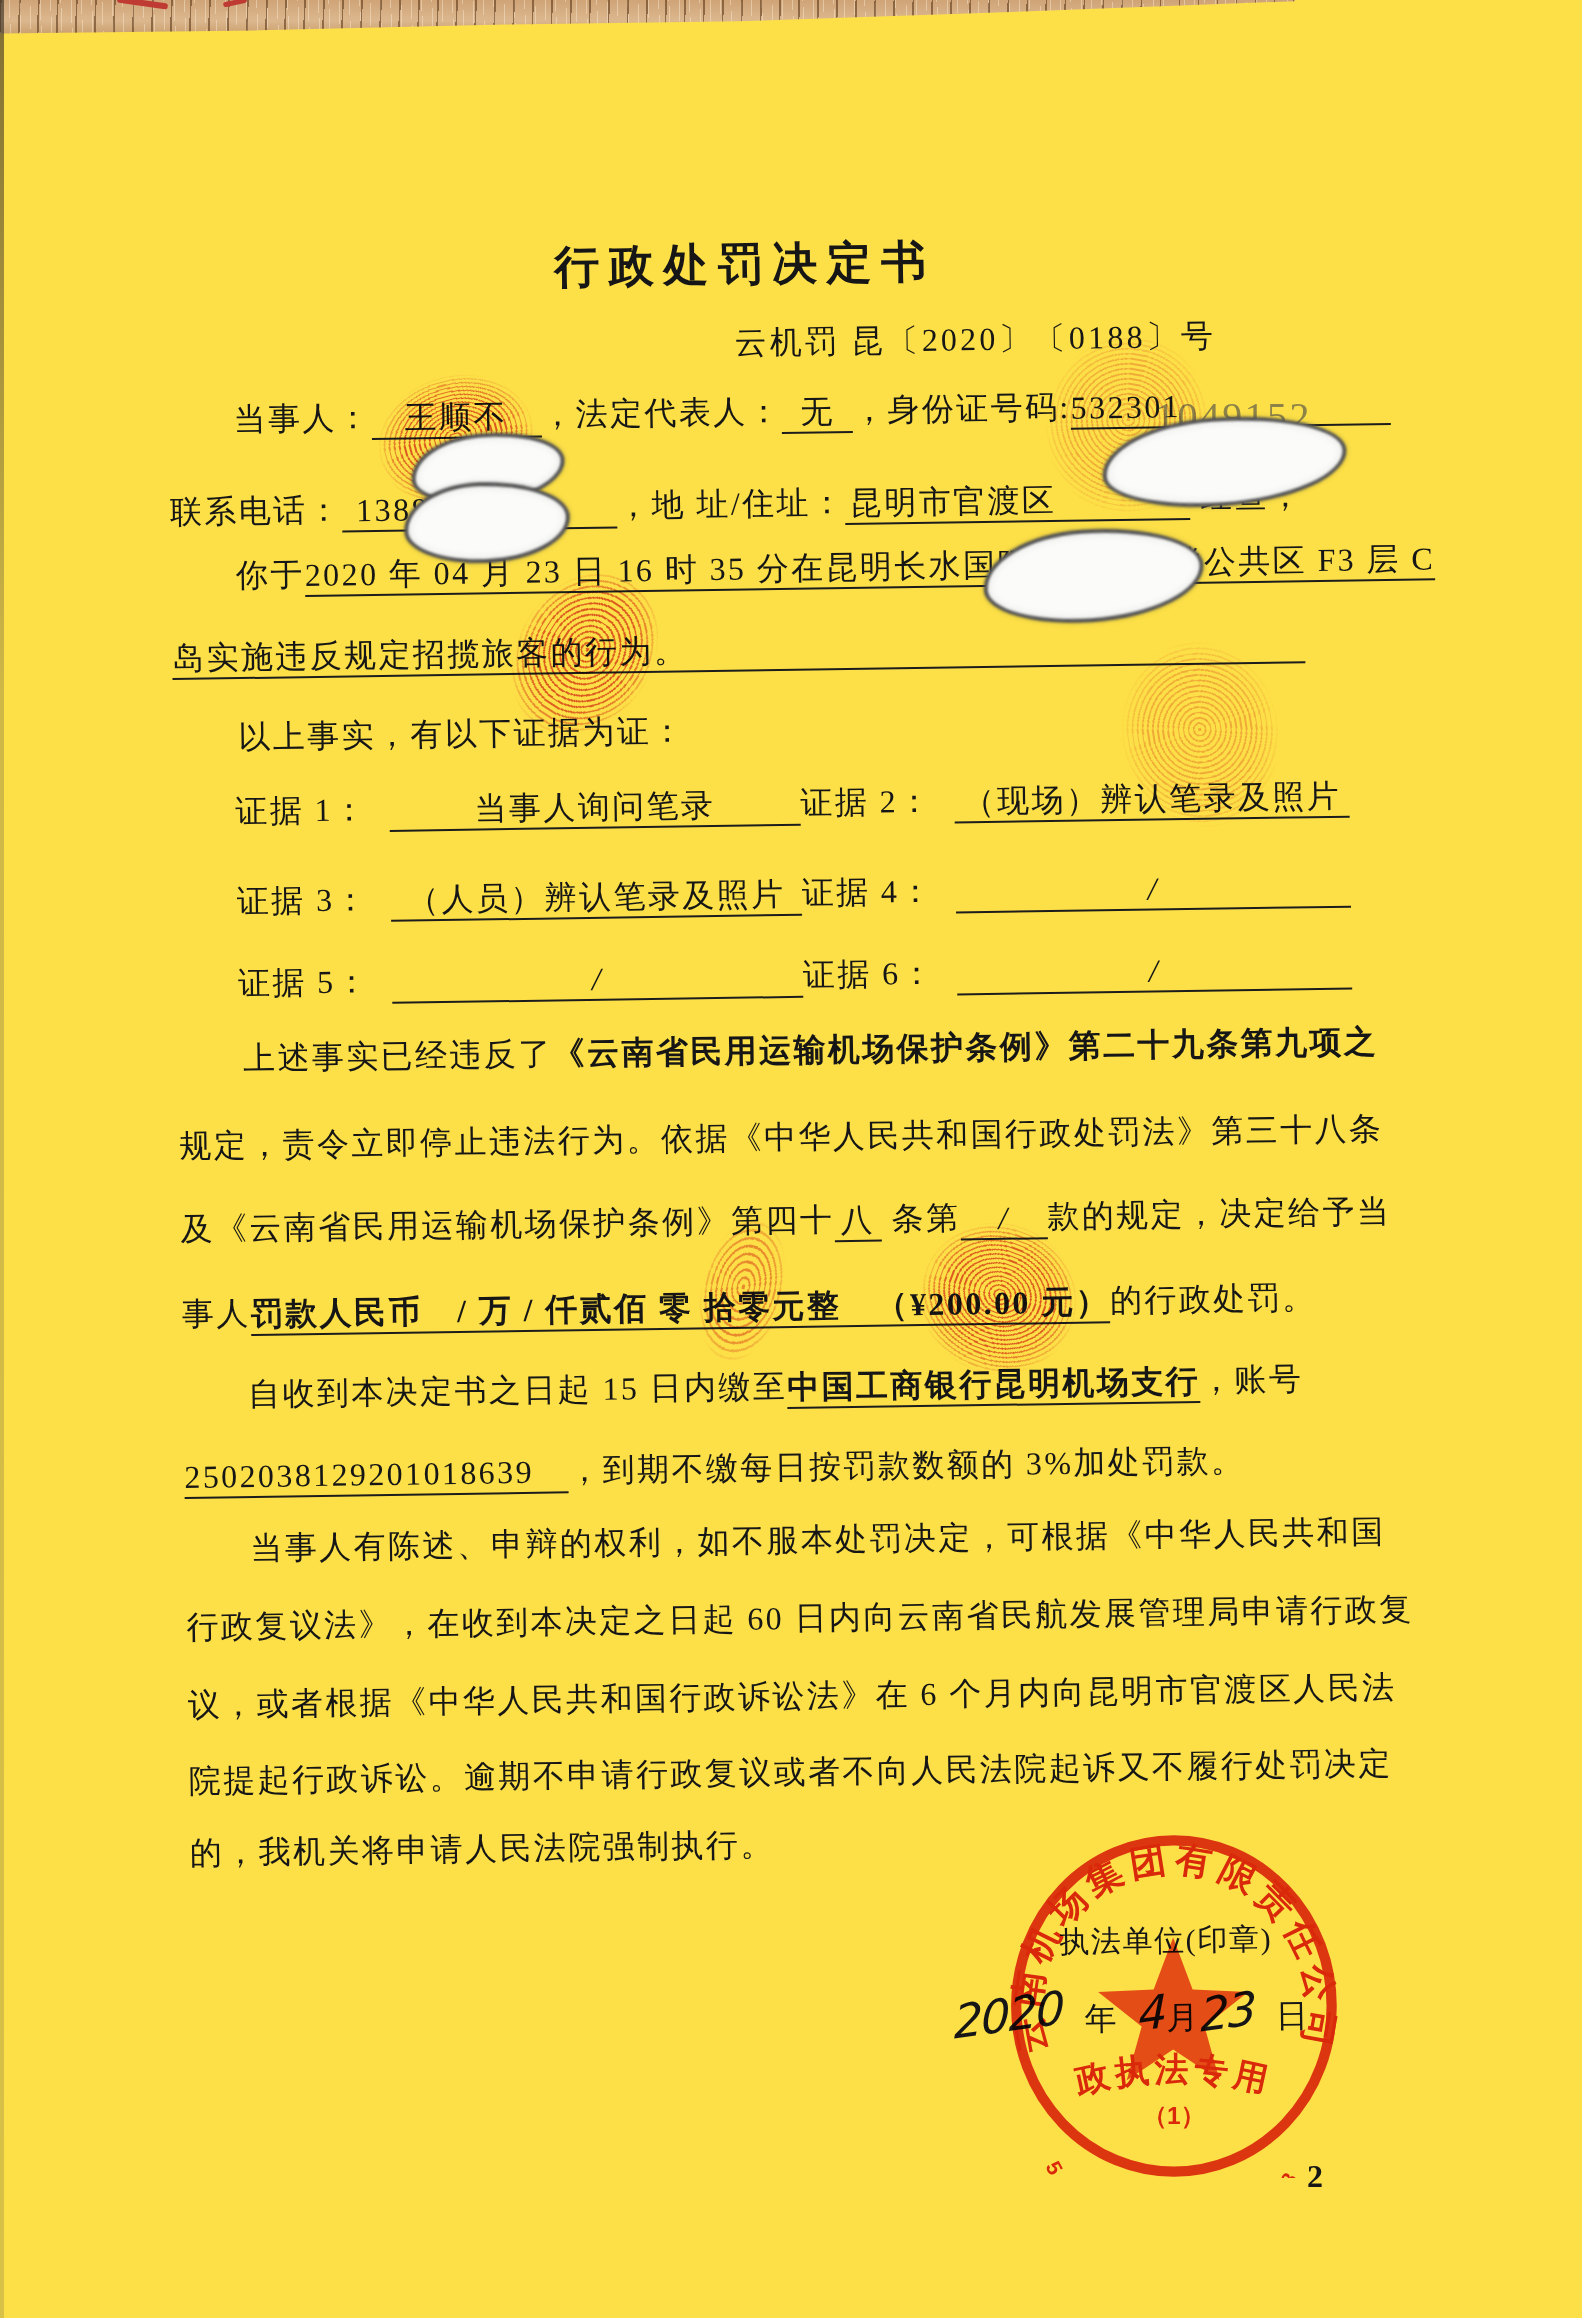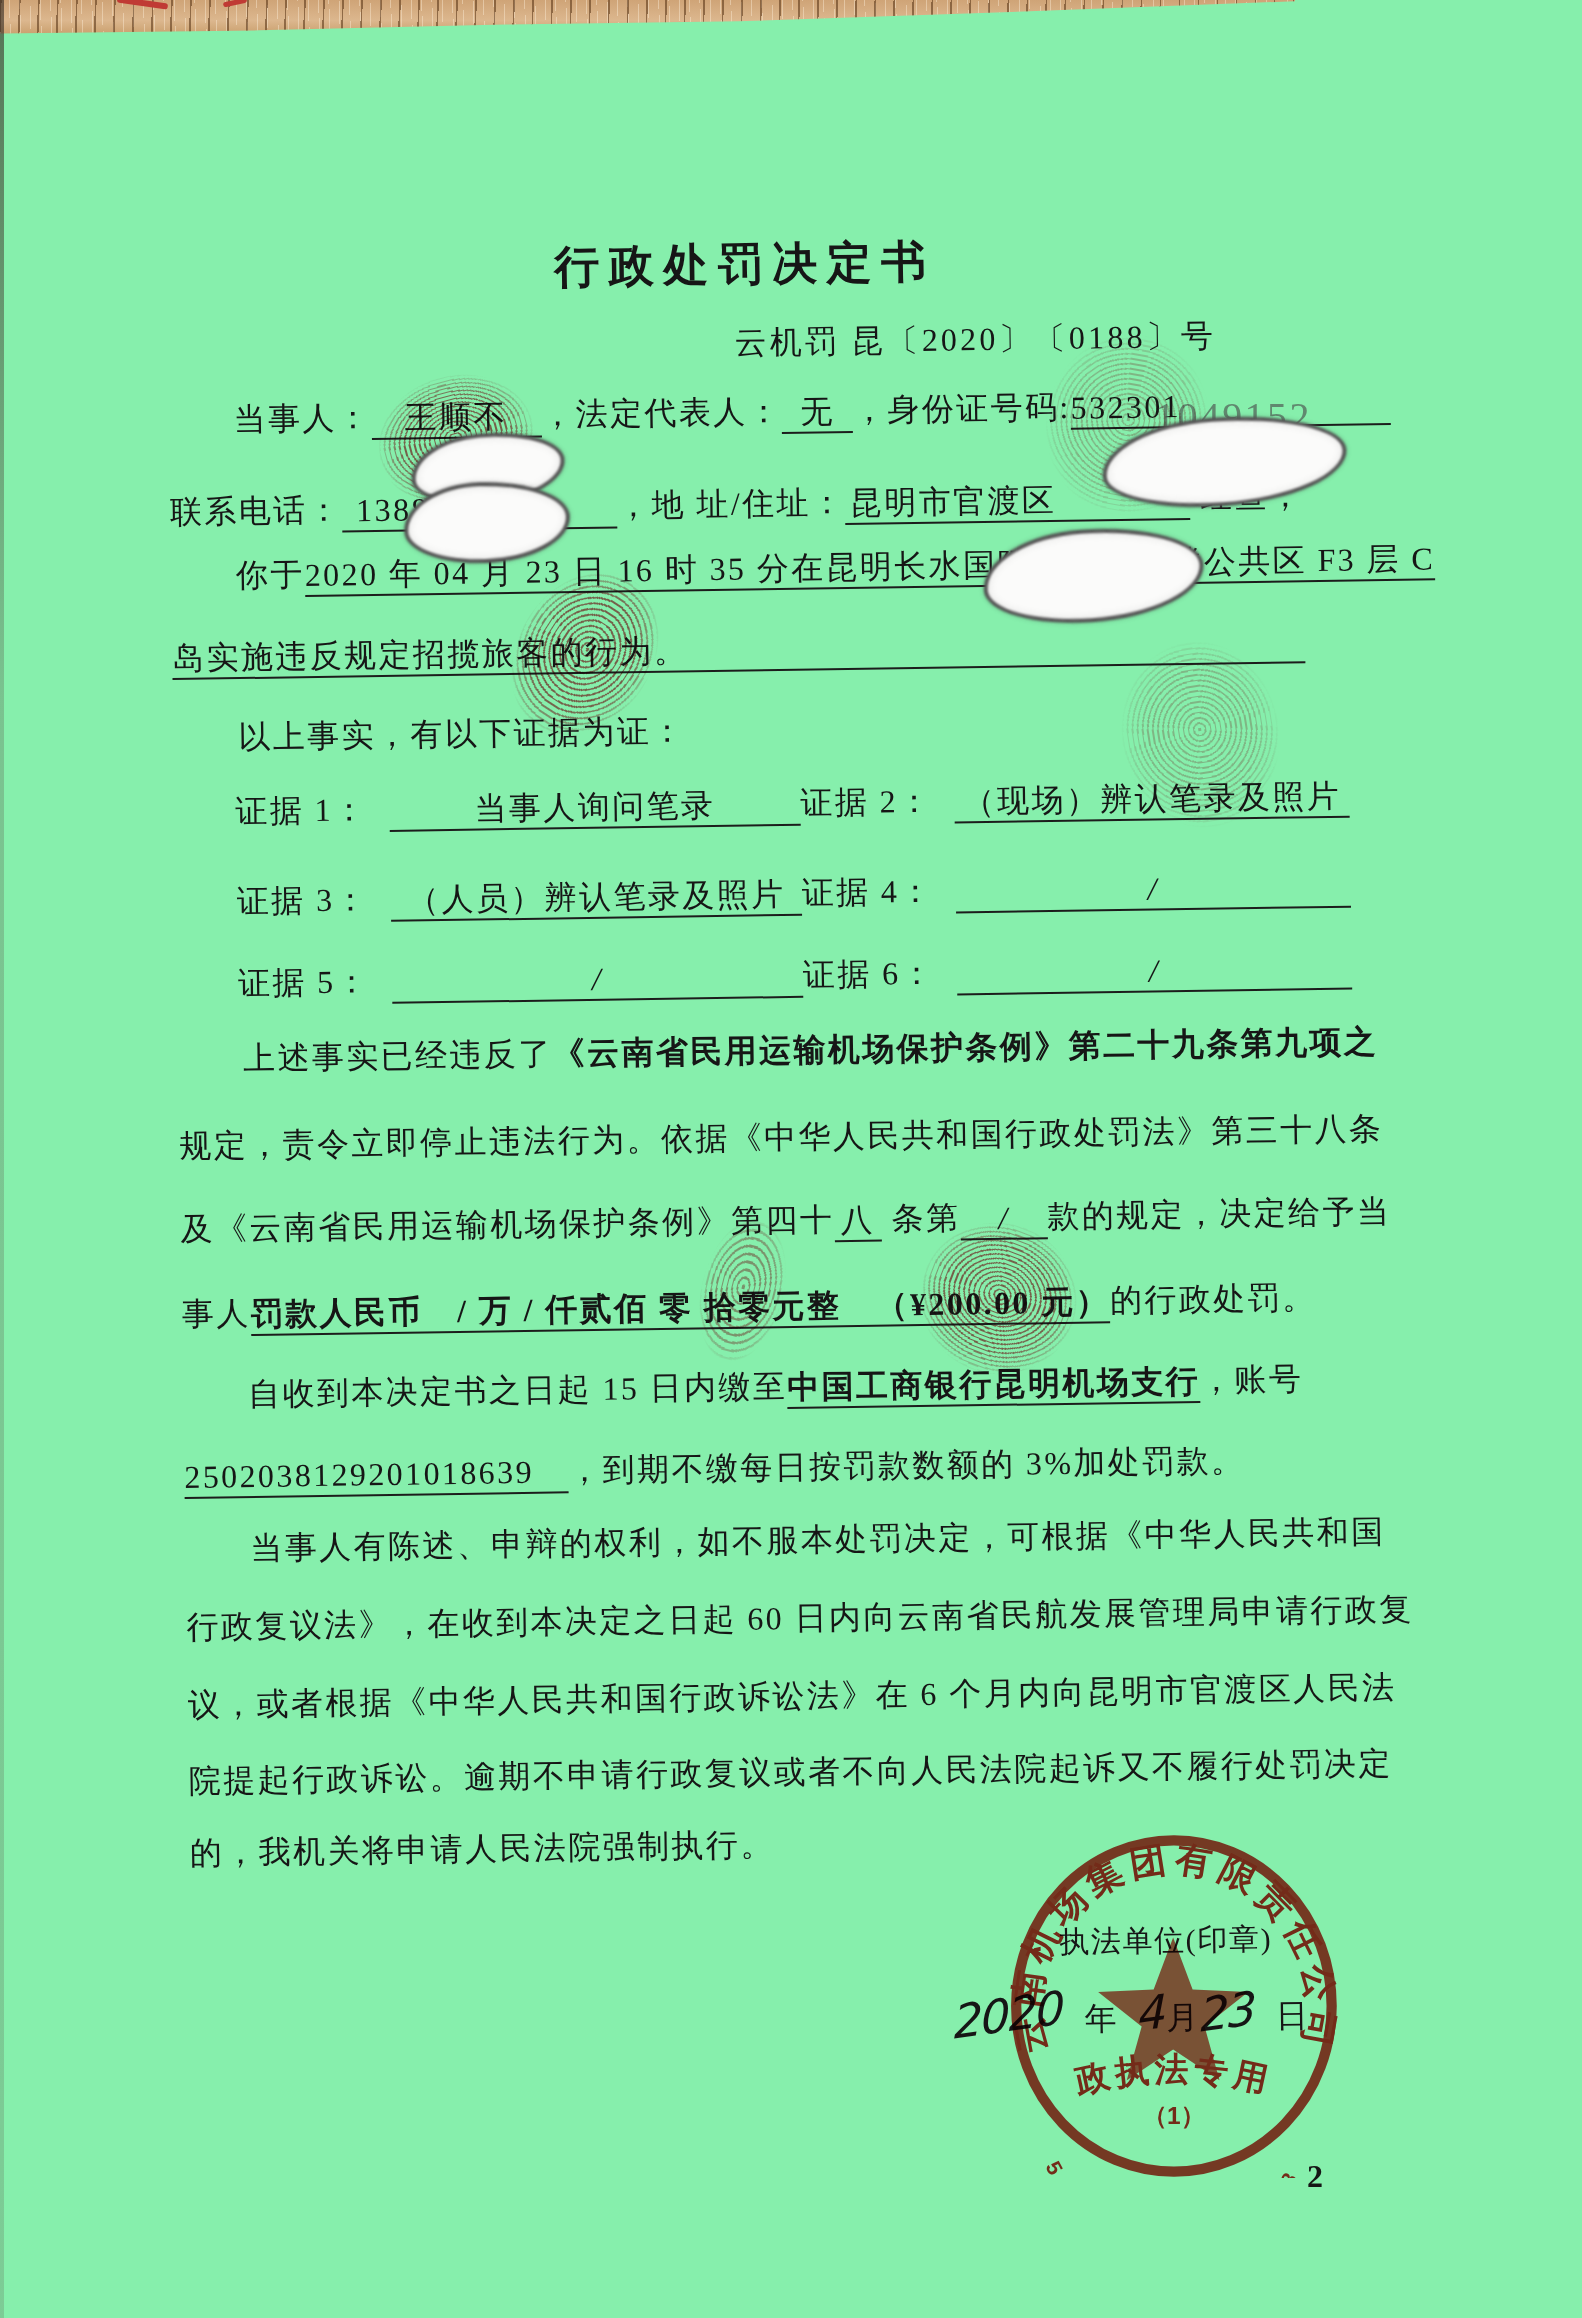--- a/index.html
+++ b/index.html
@@ -1,16 +1,16 @@
 <!DOCTYPE html>
 <html style="font-size:12.6px"><head>
 <meta charset="utf-8">
 <style>
   html,body{margin:0;padding:0;background:#9a9a9a;}
-  .stage{position:relative;width:1583px;height:2319px;background:#86efac;overflow:hidden;
+  .stage{position:relative;width:1583px;height:2319px;background:#fde047;overflow:hidden;
          font-family:"Liberation Serif","DejaVu Serif",serif;color:#161616;}
   
   .wood{position:absolute;left:0;top:0;width:1295px;height:41px;z-index:8;
         background:
           repeating-linear-gradient(92deg, rgba(82,46,16,.55) 0 1.6px, rgba(0,0,0,0) 1.6px 19px),
           repeating-linear-gradient(88deg, rgba(255,242,222,.4) 0 0.8px, rgba(0,0,0,0) 0.8px 10.3px),
           linear-gradient(180deg,#cfa477,#dcb78e 50%,#c1955f);
         clip-path:polygon(0 0,100% 0,100% 3%,79% 28%,57% 52%,39% 60%,20% 74%,0 82%);}
   .edge-left{position:absolute;left:0;top:0;width:4px;height:2319px;z-index:8;
         background:linear-gradient(180deg,rgba(60,50,40,.65),rgba(90,80,70,.28) 30%,rgba(90,80,70,.22));}

